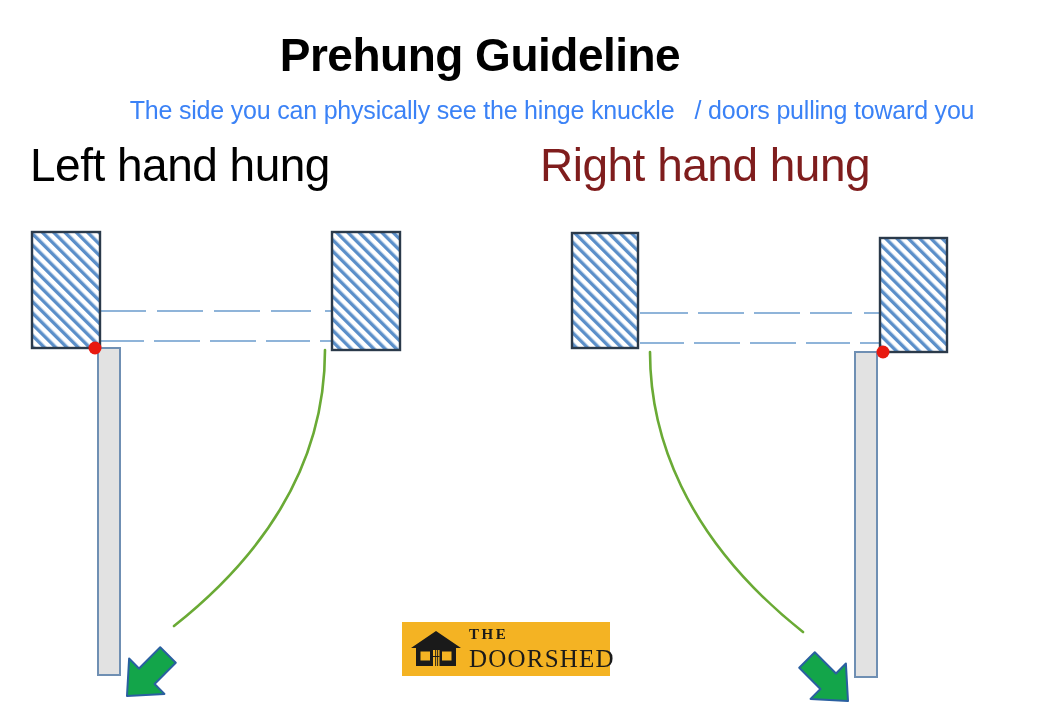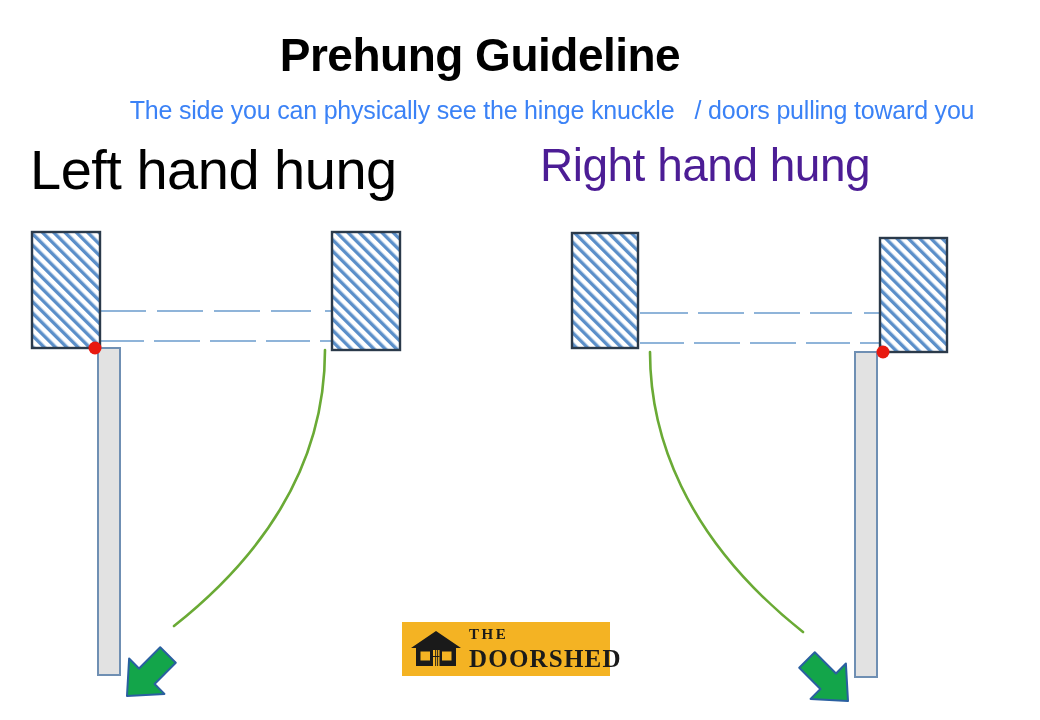--- a/index.html
+++ b/index.html
@@ -51,29 +51,29 @@
     text-align: center;
     font-size: 25px;
     font-weight: normal;
     color: #3b82f6;
     letter-spacing: -0.2px;
     margin-left: 32px;
   }
   #heading-left {
     left: 30px;
     top: 142px;
-    font-size: 56px;
+    font-size: 46px;
     color: #000000;
     letter-spacing: -0.5px;
   }
   #heading-right {
     left: 540px;
     top: 142px;
     font-size: 46px;
-    color: #4c1d95;
+    color: #7f1d1d;
     letter-spacing: -0.5px;
   }
   
   #brand-logo {
     position: absolute;
     left: 402px;
     top: 622px;
     width: 208px;
     height: 54px;
     background: #f4b323;
@@ -95,21 +95,21 @@
   }
   #logo-the {
     font-size: 15px;
     font-weight: bold;
     color: #1a1a1a;
     letter-spacing: 2.6px;
     font-family: "Liberation Serif", serif;
   }
   #logo-doorshed {
     font-size: 25px;
-    font-weight: bold;
+    font-weight: normal;
     color: #1a1a1a;
     letter-spacing: 1.2px;
     font-family: "Liberation Serif", serif;
     margin-top: 2px;
   }
 </style>
 </head>
 <body>
 
 <div id="stage">

